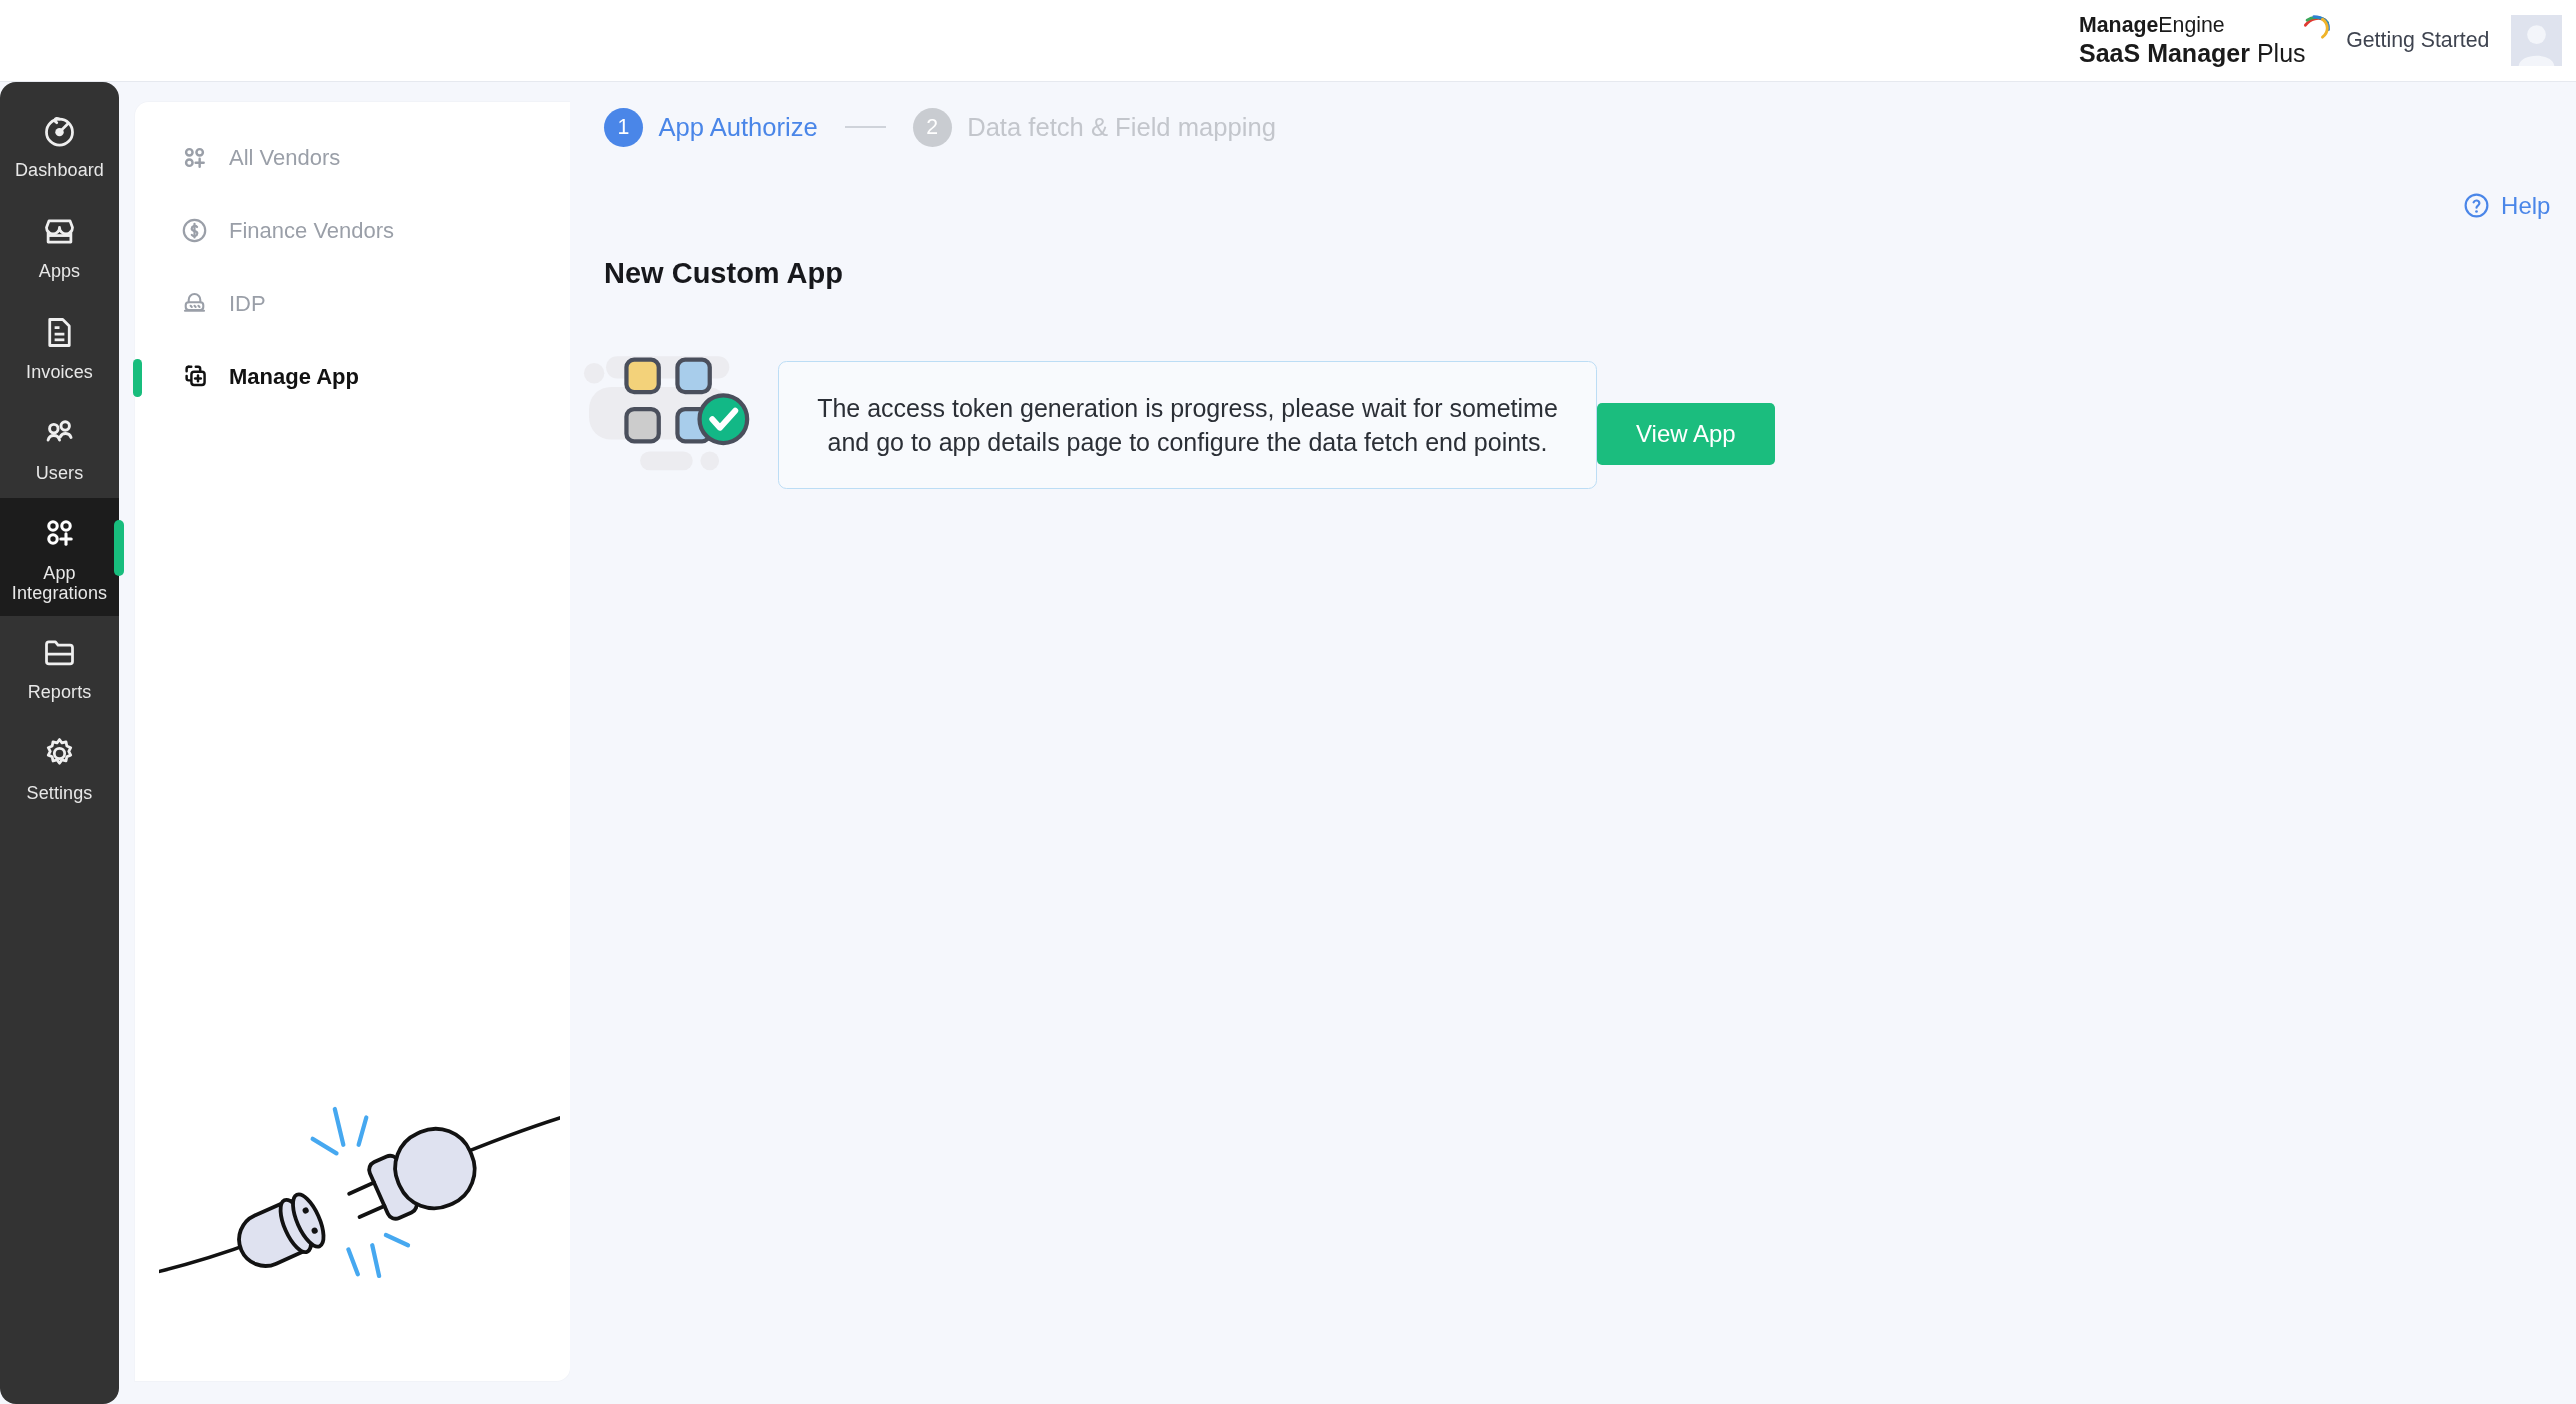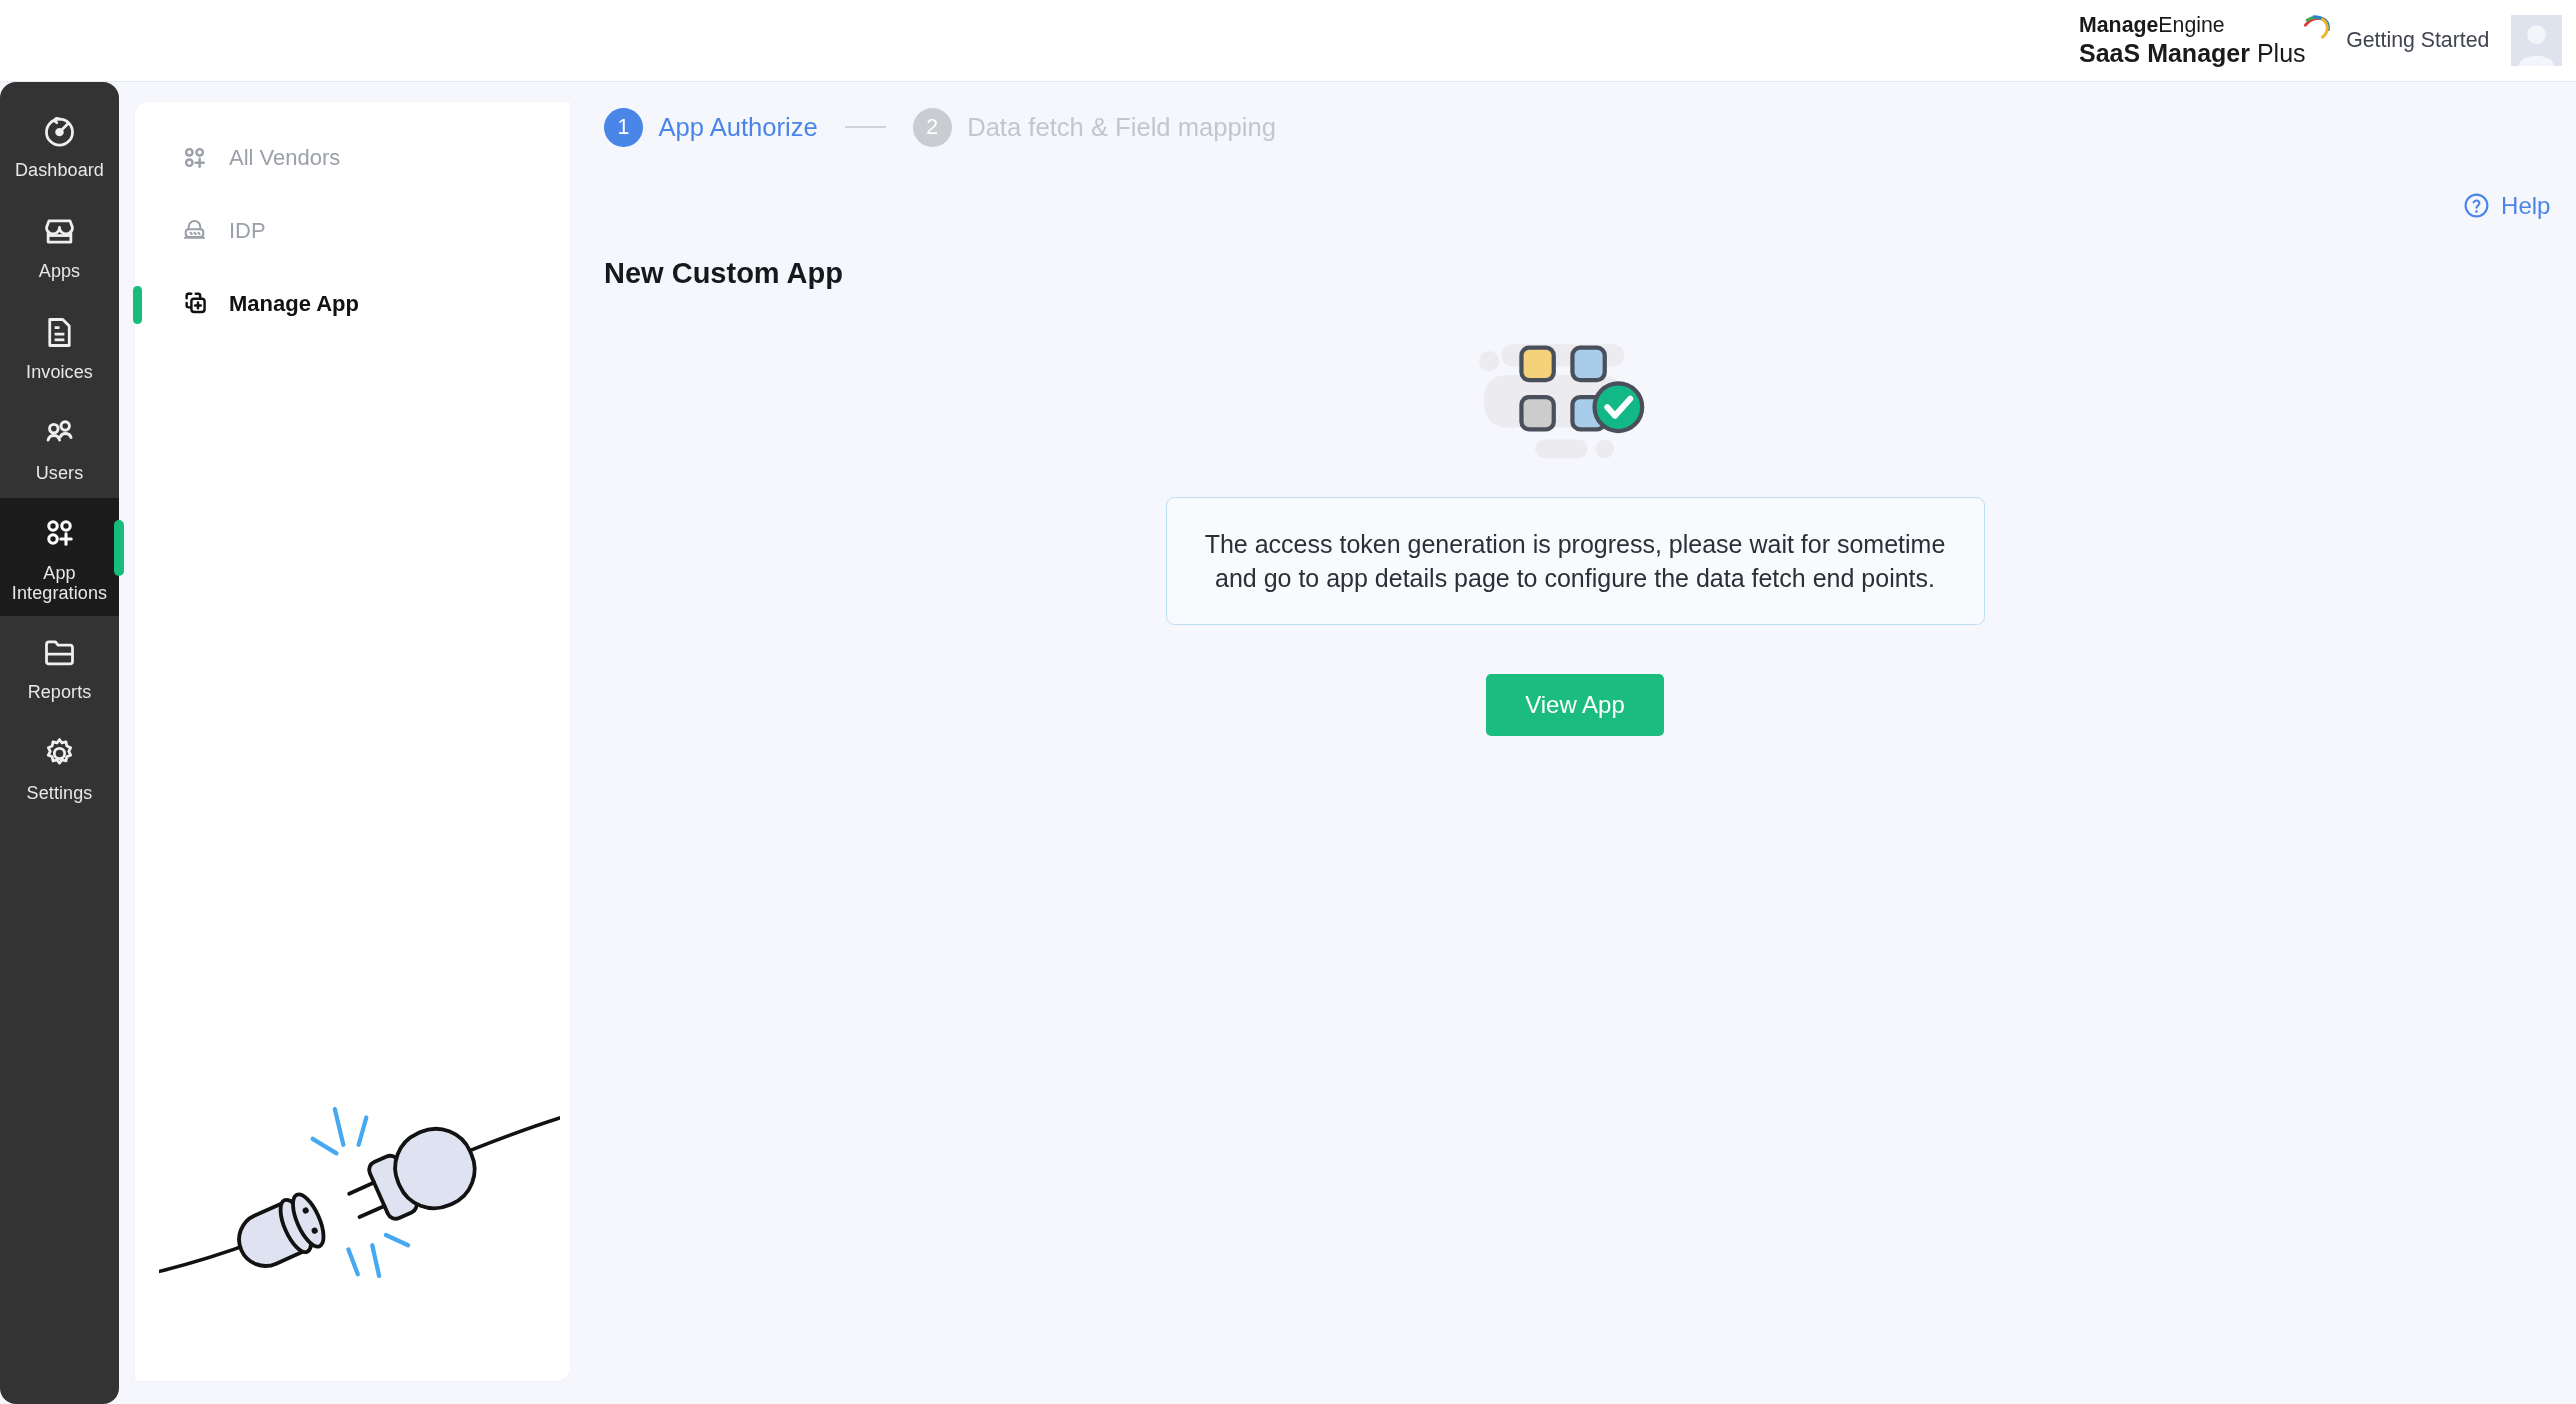--- a/index.html
+++ b/index.html
@@ -113,22 +113,22 @@
     position: absolute; left: 34px; top: 175px;
     font-size: 29px; font-weight: 700; color: #17181c;
   }
   .help {
     position: absolute; right: 25.6px; top: 109px;
     display: flex; align-items: center; gap: 10.2px; cursor: pointer;
   }
   .help-lbl { font-size: 24px; color: #4a86e8; }
 
   .stage {
-    position: absolute; left: 4px; right: 0; top: 247px;
-    display: flex; flex-direction: column; align-items: center;
+    position: absolute; left: 12px; right: 0; top: 247px;
+    display: flex; flex-direction: row; align-items: center;
   }
   .hero-art { width: 196px; height: 136px; display: block; }
   .notice {
     margin-top: 32px;
     width: 819px;
     border: 1.7px solid #bcddf5;
     border-radius: 8.5px;
     background: #f8fafd;
     padding: 29px 34px;
     text-align: center;
@@ -252,20 +252,28 @@
         <svg class="sub-icon" viewBox="0 0 24 24" fill="none" stroke="#9a9fa8" stroke-width="1.9">
           <circle cx="8" cy="8" r="2.5"></circle>
             <circle cx="16" cy="8" r="2.5"></circle>
             <circle cx="8" cy="16" r="2.5"></circle>
           <path d="M16 12.9 V19.1" stroke-linecap="round"></path>
             <path d="M12.9 16 H19.1" stroke-linecap="round"></path>
         </svg>
         <span class="sub-lbl">All Vendors</span>
       </div>
 
+      <div class="sub-item">
+        <svg class="sub-icon" viewBox="0 0 24 24" fill="none" stroke="#9a9fa8" stroke-width="1.7">
+          <circle cx="12" cy="12" r="8.3"></circle>
+          <path d="M14 9.3 a2.4 2.4 0 0 0 -4.2 1.4 c0 2.3 4.4 1.2 4.4 3.4 a2.4 2.4 0 0 1 -4.3 1.3" stroke-linecap="round"></path>
+          <path d="M12 6.8 V17.4" stroke-linecap="round"></path>
+        </svg>
+        <span class="sub-lbl">Finance Vendors</span>
+      </div>
 
       <div class="sub-item">
         <svg class="sub-icon" viewBox="0 0 24 24" fill="none" stroke="#9a9fa8" stroke-width="1.6">
           <path d="M7.5 11 V9.2 a4.5 4.5 0 0 1 9 0 V11" stroke-linecap="round"></path>
           <rect x="5.2" y="11" width="13.6" height="6" rx="2.2"></rect>
           <path d="M4.6 17.6 H19.4" stroke-linecap="round"></path>
           <path d="M9 13.8 l.9 .9 M12 13.8 l.9 .9 M15 13.8 l.9 .9" stroke-linecap="round"></path>
         </svg>
         <span class="sub-lbl">IDP</span>
       </div>

